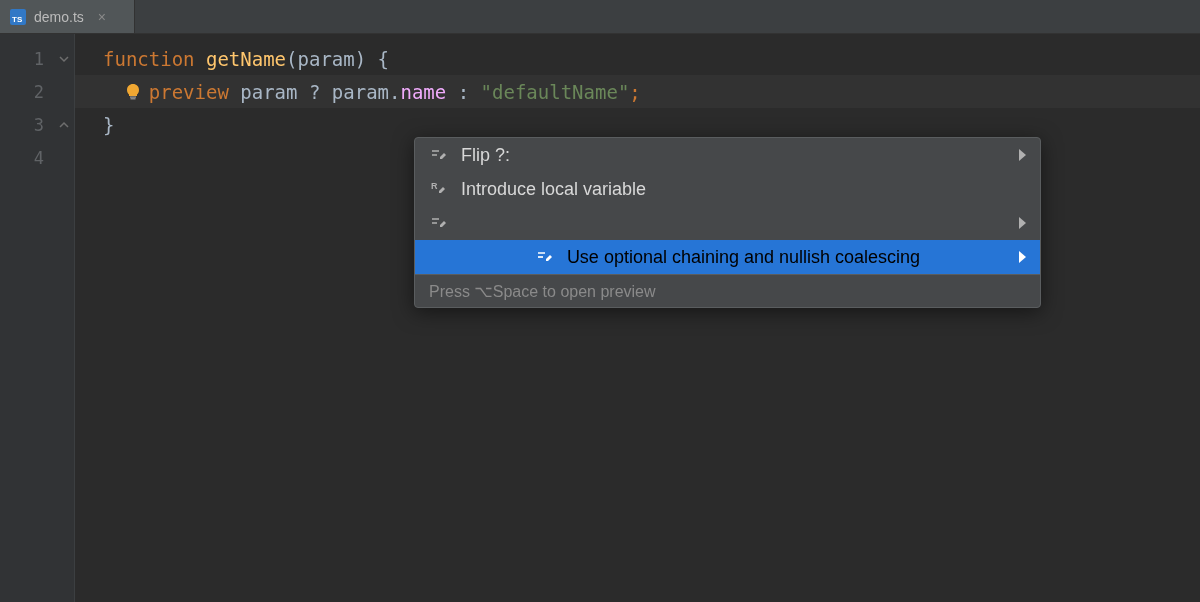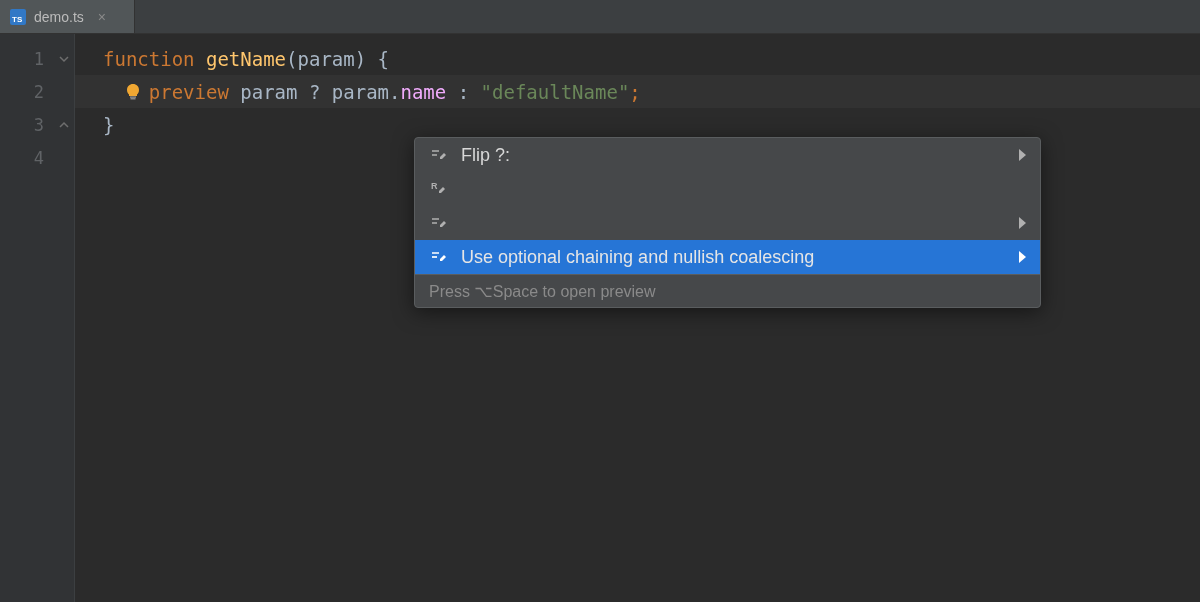--- a/index.html
+++ b/index.html
@@ -145,21 +145,22 @@
       display: flex;
       align-items: center;
       padding: 0 14px;
       font-size: 18px;
       color: #d8d8d8;
       cursor: pointer;
       position: relative;
     }
     .intention-item.selected {
       background: #2675d6;
-      color: #e5e5e5;
+      color: #000000;
+      justify-content: center;
     }
     .intention-item-icon {
       width: 20px;
       height: 20px;
       margin-right: 12px;
       display: flex;
       align-items: center;
       justify-content: center;
     }
     .intention-item-arrow {
@@ -250,20 +251,21 @@
     <span>Flip ?:</span>
     <span class="intention-item-arrow"></span>
   </div>
   <div class="intention-item">
     <span class="intention-item-icon">
       <svg width="18" height="18" viewBox="0 0 18 18">
         <text x="1" y="9" font-size="9" fill="#b0b0b0" font-family="sans-serif" font-weight="bold">R</text>
         <path d="M9 11 L13 7 L15 9 L11 13 L9 13 Z" fill="#b0b0b0"></path>
       </svg>
     </span>
+    <span>Introduce local variable</span>
   </div>
   <div class="intention-item">
     <span class="intention-item-icon">
       <svg width="18" height="18" viewBox="0 0 18 18">
         <line x1="2" y1="5" x2="9" y2="5" stroke="#b0b0b0" stroke-width="1.7"></line>
         <line x1="2" y1="9" x2="7" y2="9" stroke="#b0b0b0" stroke-width="1.7"></line>
         <path d="M10 11 L14 7 L16 9 L12 13 L10 13 Z" fill="#b0b0b0"></path>
       </svg>
     </span>
     <span class="intention-item-arrow"></span>

